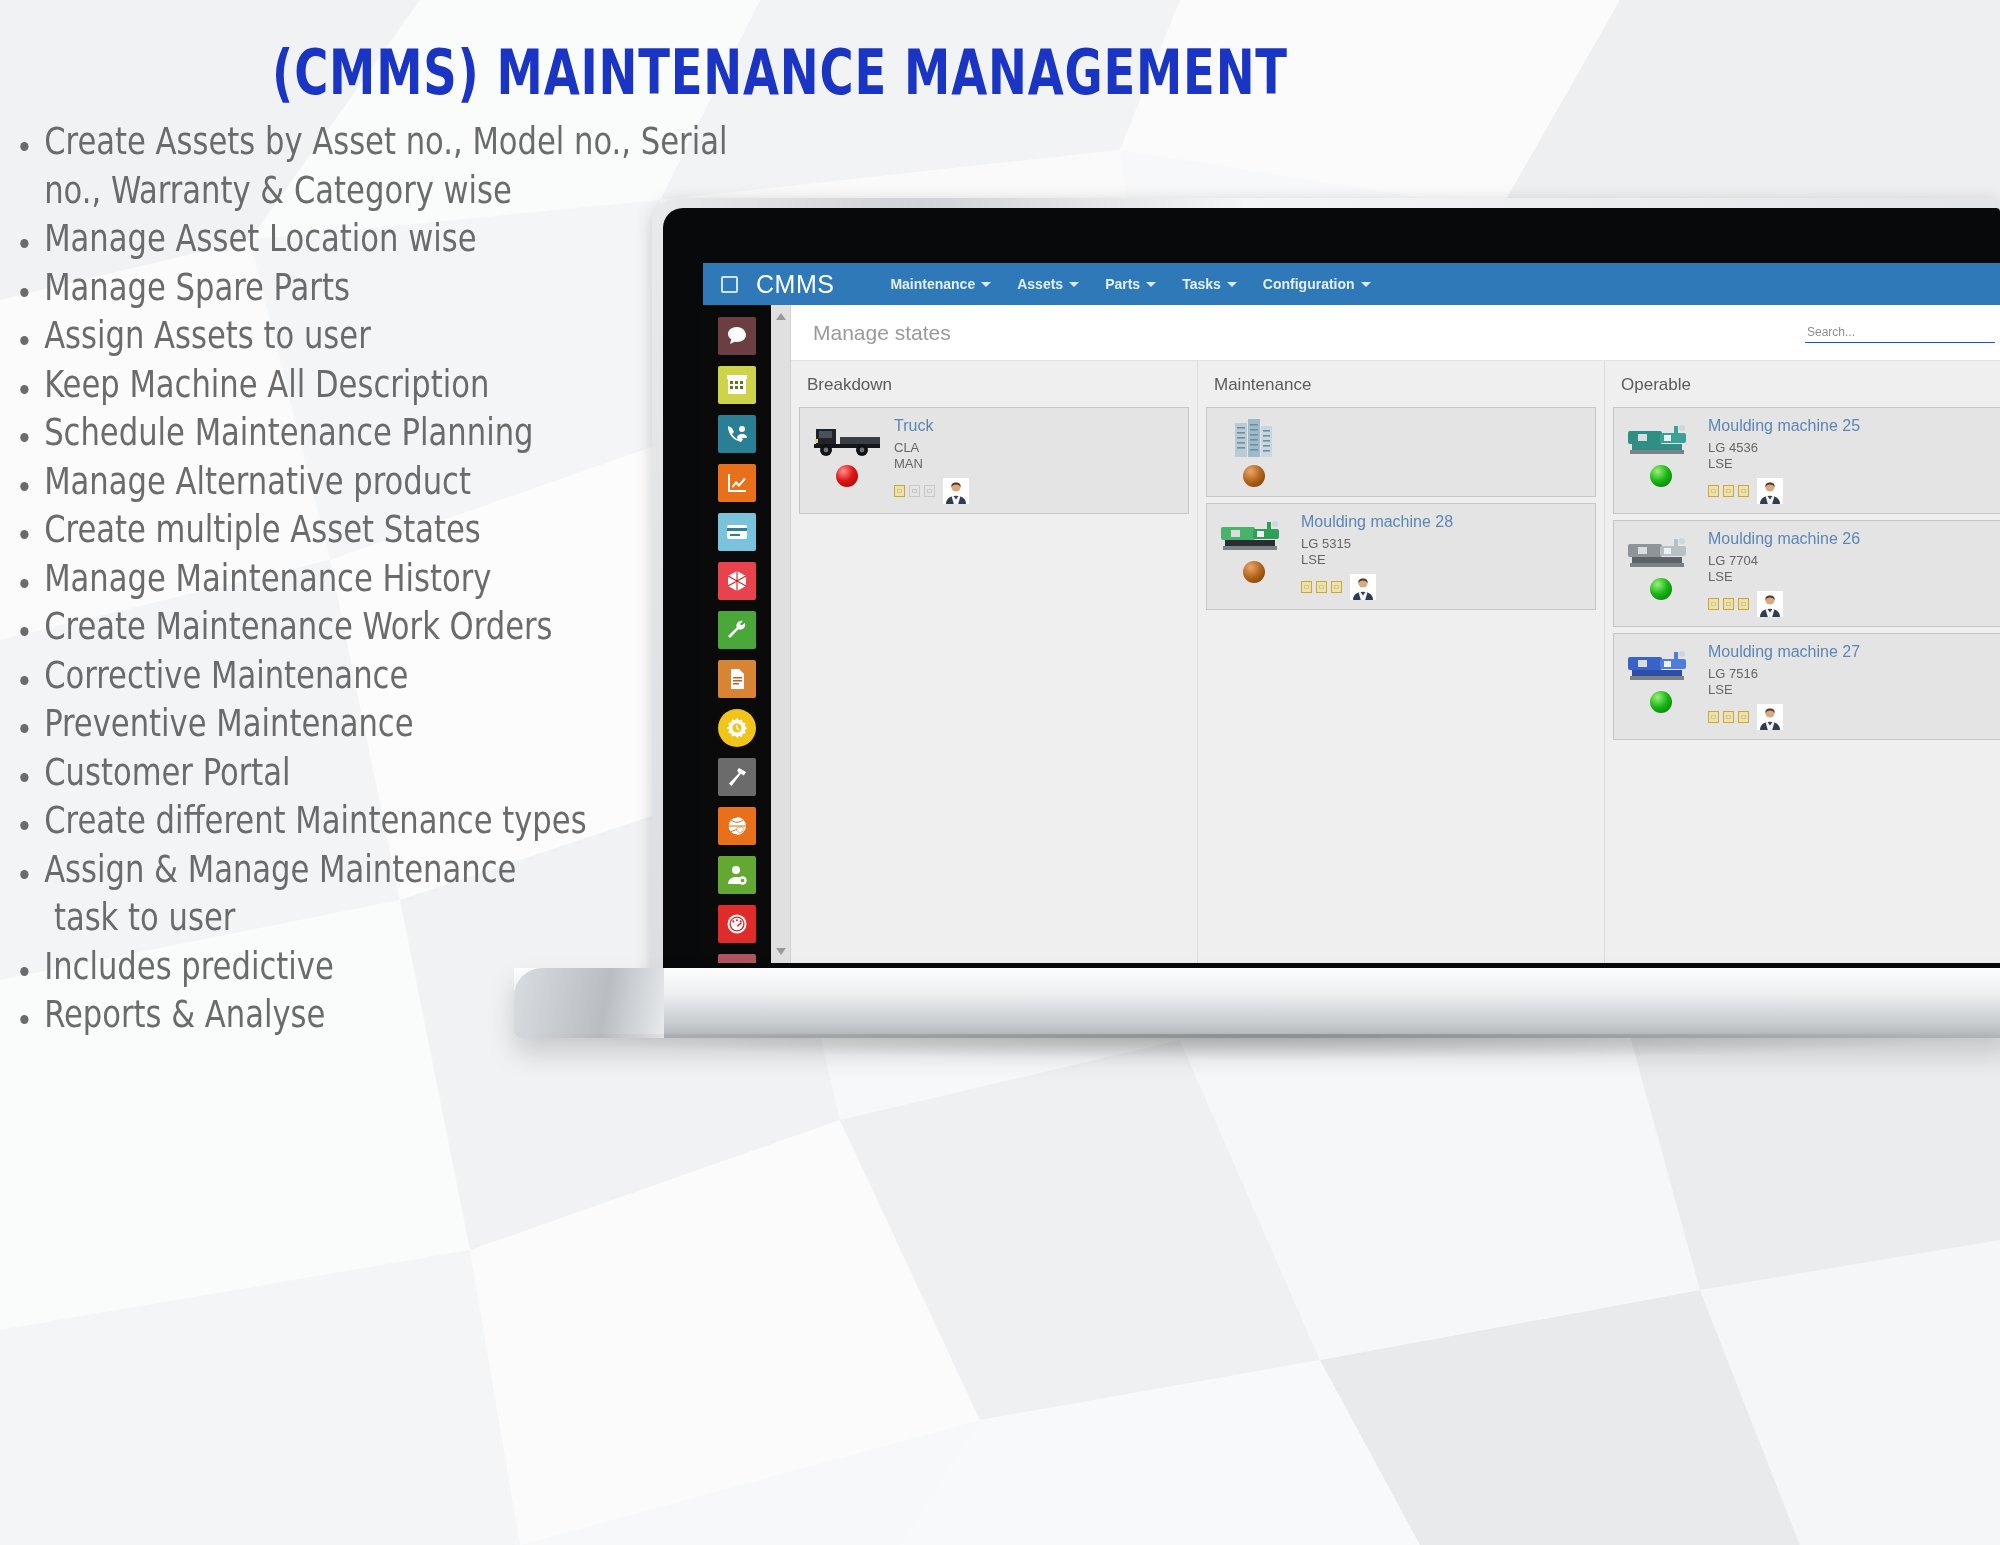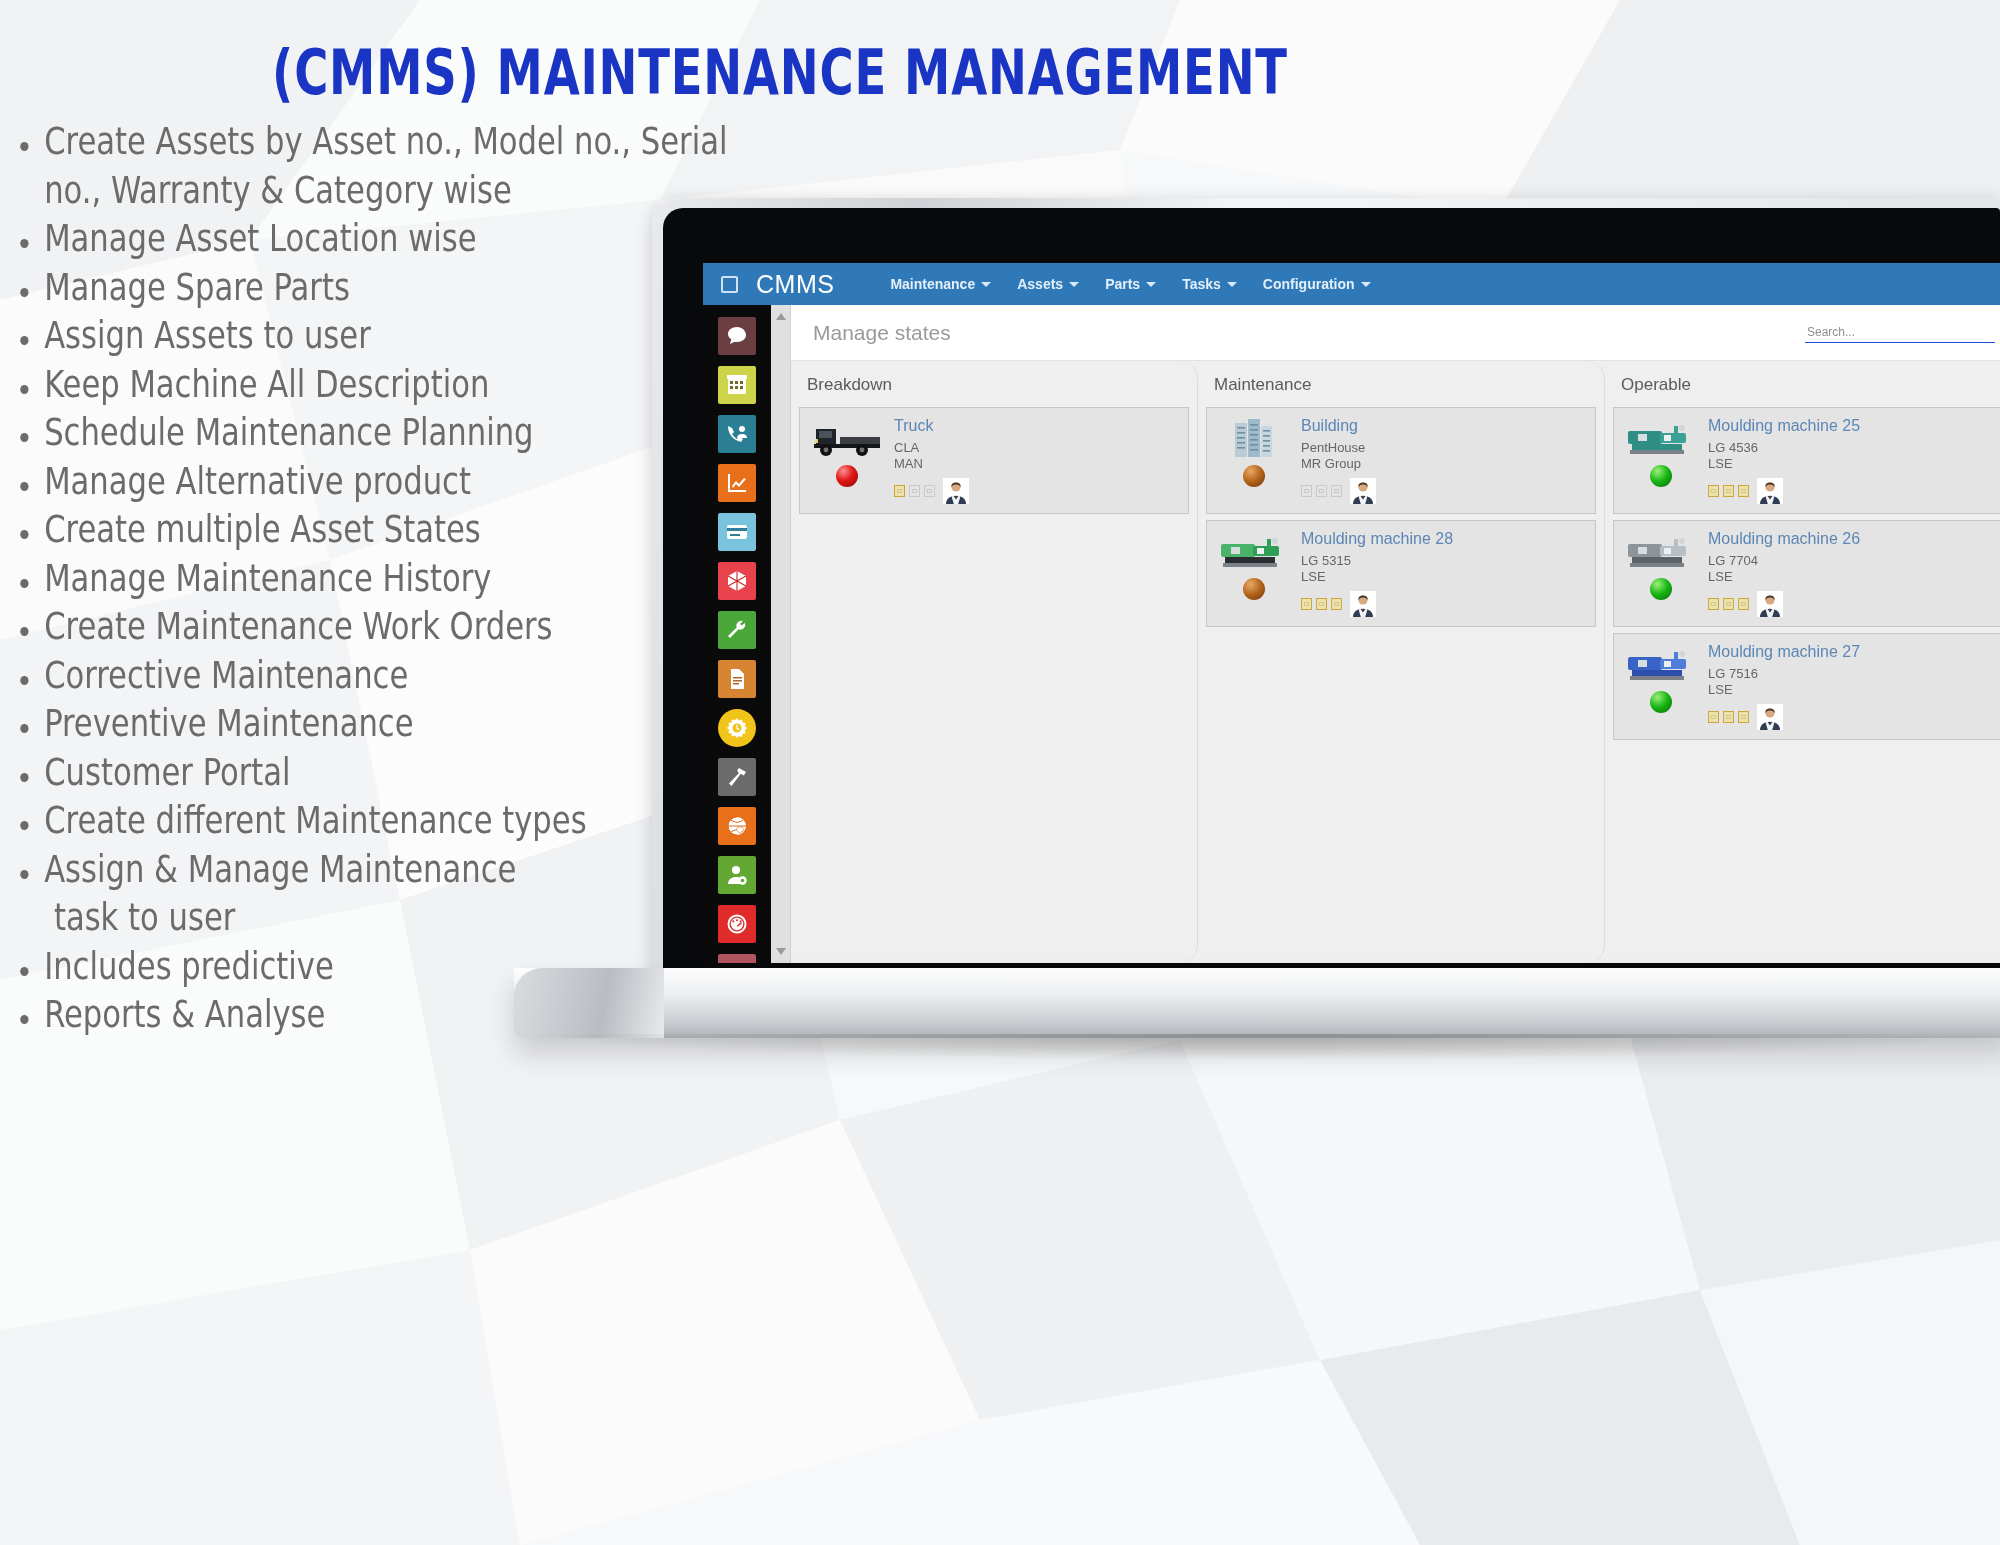--- a/index.html
+++ b/index.html
@@ -155,21 +155,21 @@
   .searchbox {
     width: 190px; border: none; border-bottom: 1px solid #1d4ed8;
     font-size: 12px; color: #6d6d6d; padding: 3px 2px; outline: none; background: transparent;
     font-family: "Liberation Sans", sans-serif;
   }
   .searchbox::placeholder { color: #8e8e8e; }
 
   .kanban { display: flex; flex: 1; padding: 0; min-height: 0; }
   .column {
     flex: 1 1 0; min-width: 0; border-right: 1px solid #dcdcdc;
-    background: #efefef; padding: 0 8px; border-radius: 18px;
+    background: #efefef; padding: 0 8px;
   }
   .column:last-child { border-right: none; }
   .col-head { font-size: 17px; color: #5b5b5b; padding: 14px 8px 12px 8px; }
 
   .card {
     background: #e4e4e4; border: 1px solid #c6c6c6; margin-bottom: 6px;
     padding: 9px 10px 9px 8px; display: flex; gap: 8px; min-height: 84px;
   }
   .card-left { width: 78px; flex: none; display: flex; flex-direction: column; align-items: center; gap: 4px; }
   .thumb { width: 74px; height: 44px; display: block; }
@@ -463,40 +463,20 @@
                           <rect x="33" y="32" width="8" height="1.6"></rect>
                           <rect x="46" y="13" width="7" height="1.6"></rect>
                           <rect x="46" y="18" width="7" height="1.6"></rect>
                           <rect x="46" y="23" width="7" height="1.6"></rect>
                           <rect x="46" y="28" width="7" height="1.6"></rect>
                           <rect x="46" y="33" width="7" height="1.6"></rect>
                         </g>
                       </svg>
                       <div class="dot orange"></div>
                     </div>
-                    <div class="card-right">
-                      <div class="card-title">Building</div>
-                      <div class="card-meta">PentHouse</div>
-                      <div class="card-meta">MR Group</div>
-                      <div class="card-foot">
-                        <span class="pbox"></span>
-                        <span class="pbox"></span>
-                        <span class="pbox"></span>
-                        <span>
-                          <svg class="avatar" viewBox="0 0 26 26">
-                            <rect width="26" height="26" fill="#ffffff"></rect>
-                            <circle cx="13" cy="9" r="4.6" fill="#d9a87e"></circle>
-                            <path d="M13 4.4c3 0 4.6 1.4 4.6 3.4 0 .6-.2 1-.4 1.2-.6-1.6-2.2-2.4-4.2-2.4s-3.6.8-4.2 2.4c-.2-.2-.4-.6-.4-1.2 0-2 1.6-3.4 4.6-3.4z" fill="#4b3a2c"></path>
-                            <path d="M3 26c0-5.4 4.4-8.2 10-8.2S23 20.6 23 26z" fill="#2f3d52"></path>
-                            <path d="M10.4 17.8L13 21.4l2.6-3.6 1.8.8-2.2 7.4h-4.4l-2.2-7.4z" fill="#f2f4f6"></path>
-                            <path d="M12.2 18.4h1.6l-.8 2-.8-2z" fill="#8b2f35"></path>
-                          </svg>
-                        </span>
-                      </div>
-                    </div>
                   </div>
                   <div class="card">
                     <div class="card-left">
                       <svg class="thumb" viewBox="0 0 74 44">
                         <rect x="4" y="14" width="34" height="13" rx="2" fill="#49b36a"></rect>
                         <rect x="36" y="16" width="26" height="10" rx="2" fill="#2f9e57"></rect>
                         <rect x="8" y="27" width="50" height="8" fill="#2a2d31"></rect>
                         <rect x="14" y="17" width="9" height="7" fill="#d8dde0"></rect>
                         <rect x="40" y="18" width="7" height="6" fill="#eef1f3"></rect>
                         <rect x="50" y="9" width="4" height="8" fill="#2f9e57"></rect>

